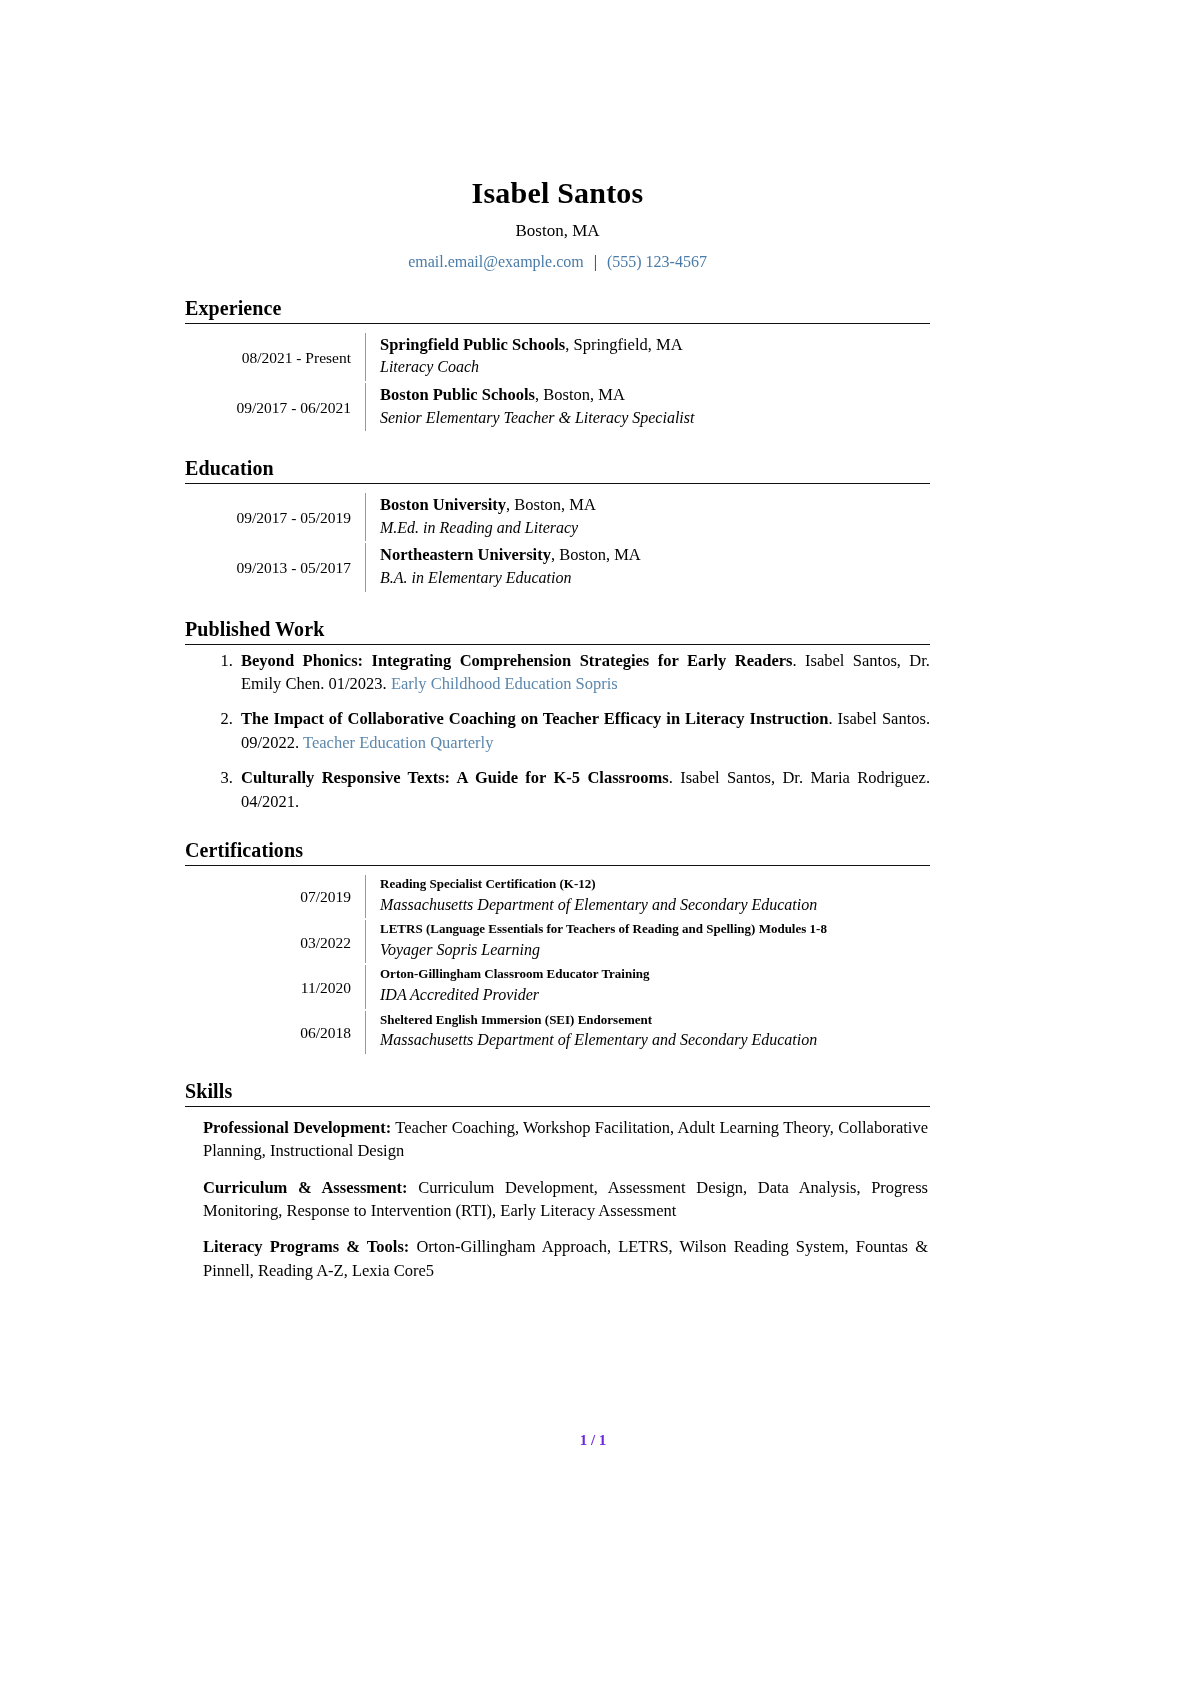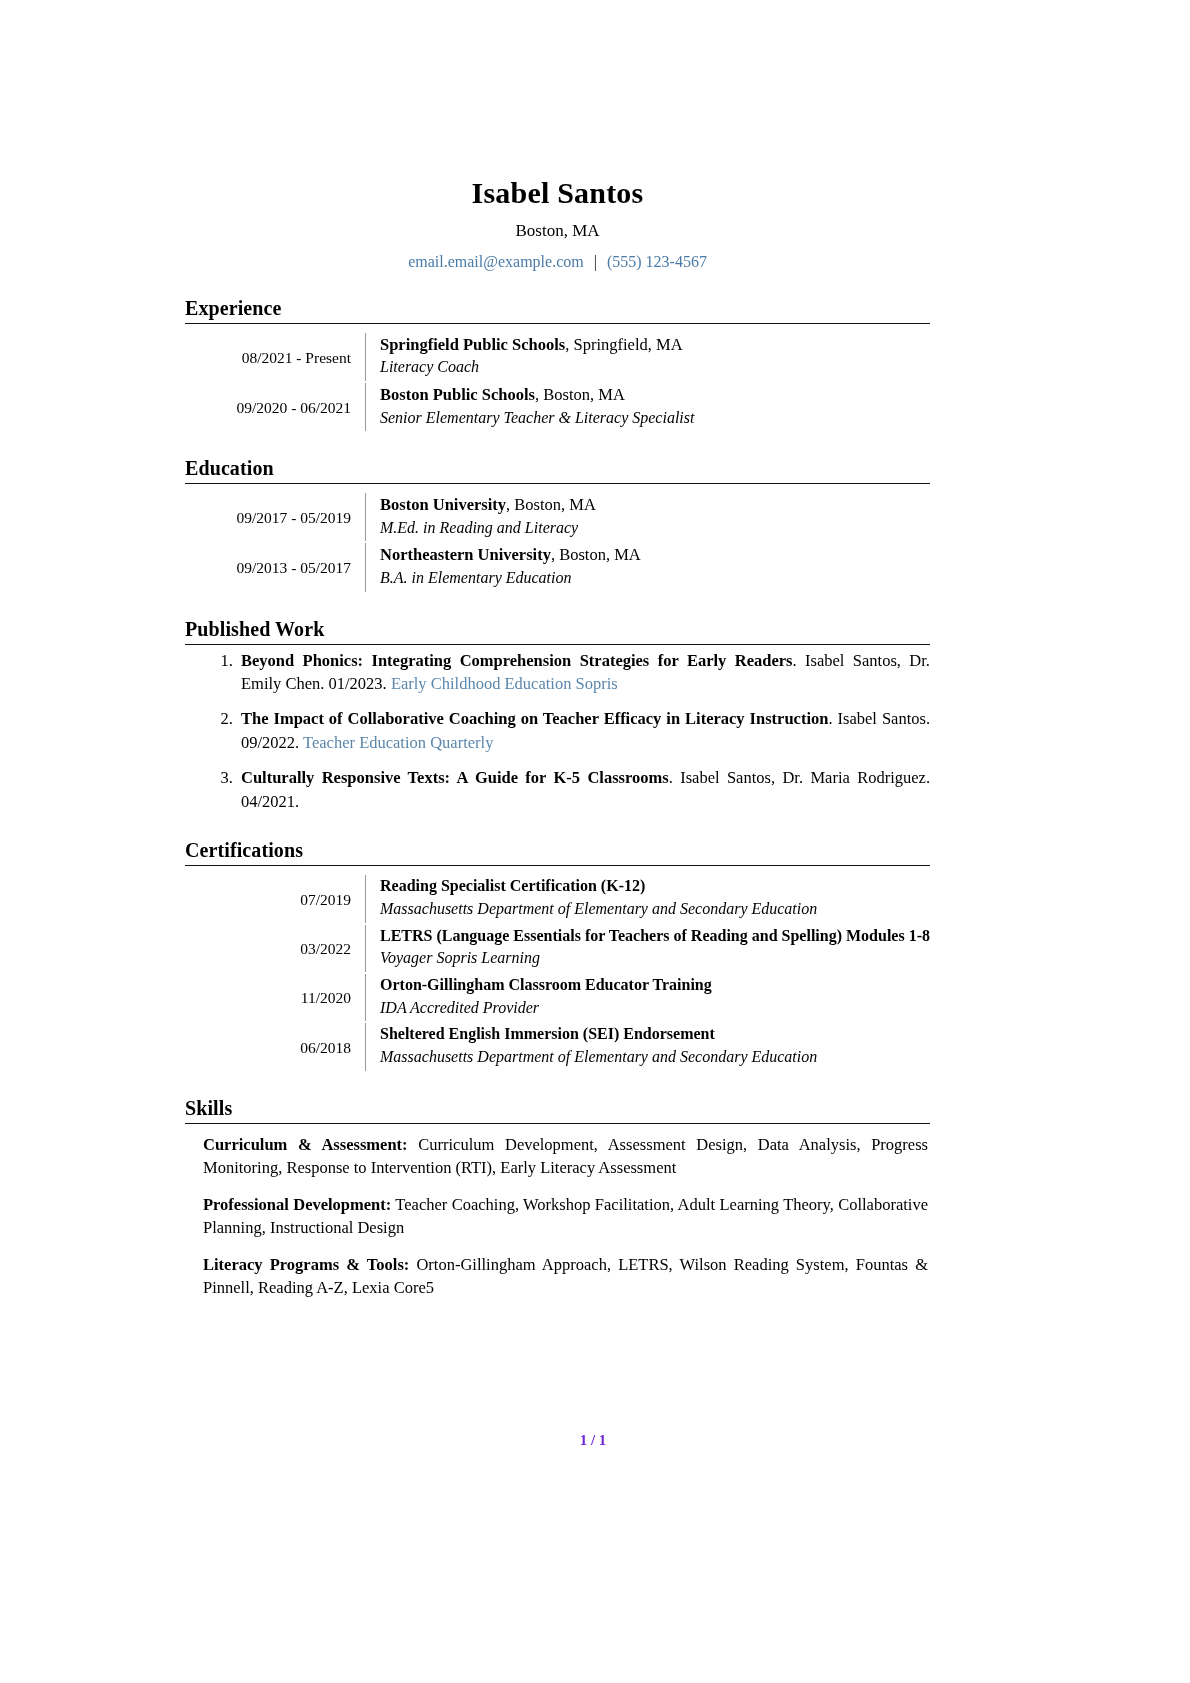--- a/index.html
+++ b/index.html
@@ -132,21 +132,21 @@
     line-height: 1.42;
     margin-bottom: 13px;
     text-align: justify;
     padding-left: 18px;
     padding-right: 2px;
   }
   .skill-row b {
     font-weight: 700;
   }
 
-  .cert-title { font-weight: 700; font-size: 16px; }
+  .cert-title { font-weight: 700; font-size: 13px; }
   .cert-issuer { font-style: italic; font-size: 16px; }
 
   .footer {
     position: absolute;
     left: 0;
     right: 4px;
     top: 1432px;
     text-align: center;
     font-size: 15px;
     color: #6d28d9;
@@ -171,21 +171,21 @@
 
         <div class="entry">
           <div class="entry-date">08/2021 - Present</div>
           <div class="entry-main">
             <div class="org"><b>Springfield Public Schools</b><span>, Springfield, MA</span></div>
             <div class="role">Literacy Coach</div>
           </div>
         </div>
 
         <div class="entry">
-          <div class="entry-date">09/2020 - 06/2021</div>
+          <div class="entry-date">09/2017 - 06/2021</div>
           <div class="entry-main">
             <div class="org"><b>Boston Public Schools</b><span>, Boston, MA</span></div>
             <div class="role">Senior Elementary Teacher &amp; Literacy Specialist</div>
           </div>
         </div>
 
       </div>
     </div>
 
     <div class="section">
@@ -261,22 +261,22 @@
             <div class="cert-issuer">Massachusetts Department of Elementary and Secondary Education</div>
           </div>
         </div>
 
       </div>
     </div>
 
     <div class="section">
       <div class="section-title">Skills</div>
       <div class="section-body">
+        <div class="skill-row"><b>Professional Development:</b><span> Teacher Coaching, Workshop Facilitation, Adult Learning Theory, Collaborative Planning, Instructional Design</span></div>
         <div class="skill-row"><b>Curriculum &amp; Assessment:</b><span> Curriculum Development, Assessment Design, Data Analysis, Progress Monitoring, Response to Intervention (RTI), Early Literacy Assessment</span></div>
-        <div class="skill-row"><b>Professional Development:</b><span> Teacher Coaching, Workshop Facilitation, Adult Learning Theory, Collaborative Planning, Instructional Design</span></div>
         <div class="skill-row"><b>Literacy Programs &amp; Tools:</b><span> Orton-Gillingham Approach, LETRS, Wilson Reading System, Fountas &amp; Pinnell, Reading A-Z, Lexia Core5</span></div>
       </div>
     </div>
 
   </div>
 
   <div class="footer">
     <span>1 / 1</span>
   </div>
 </div>

